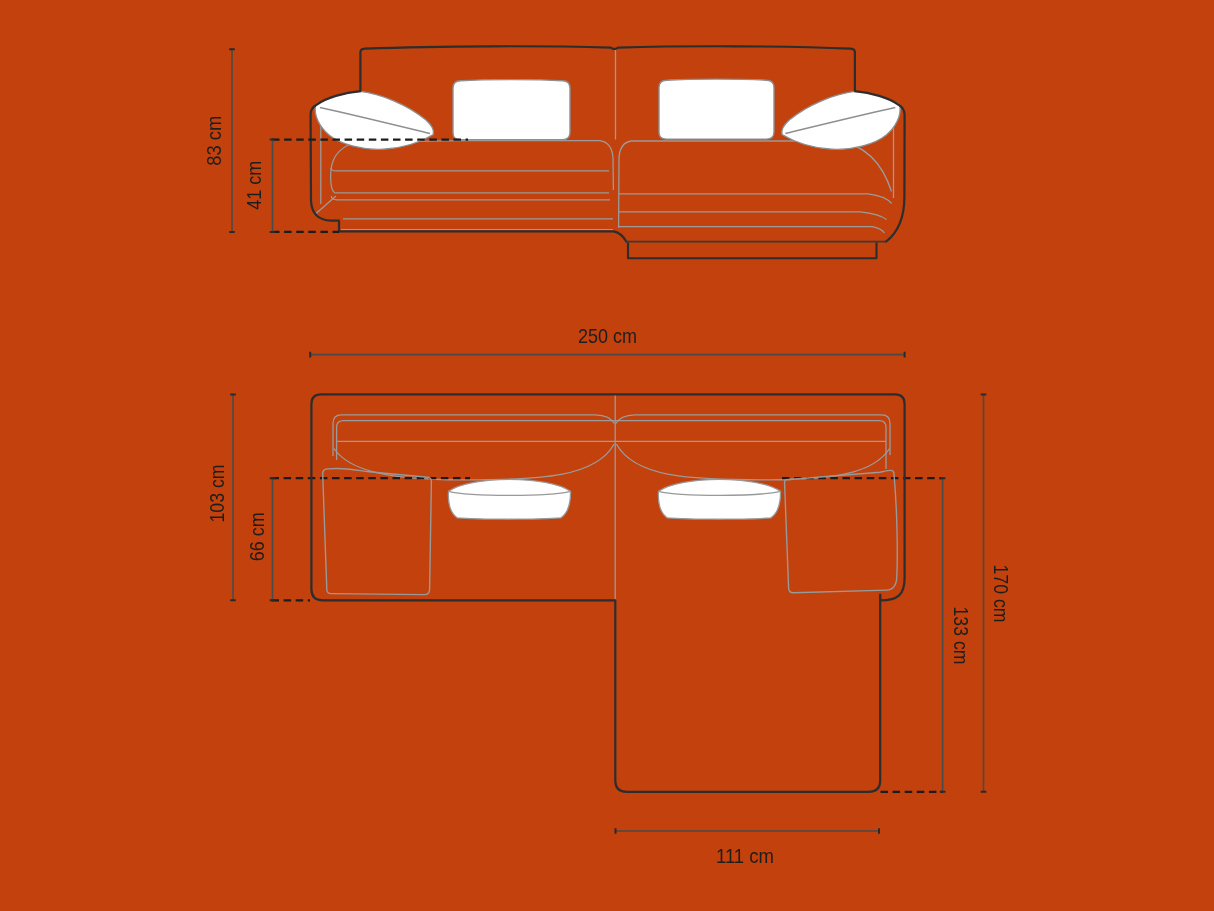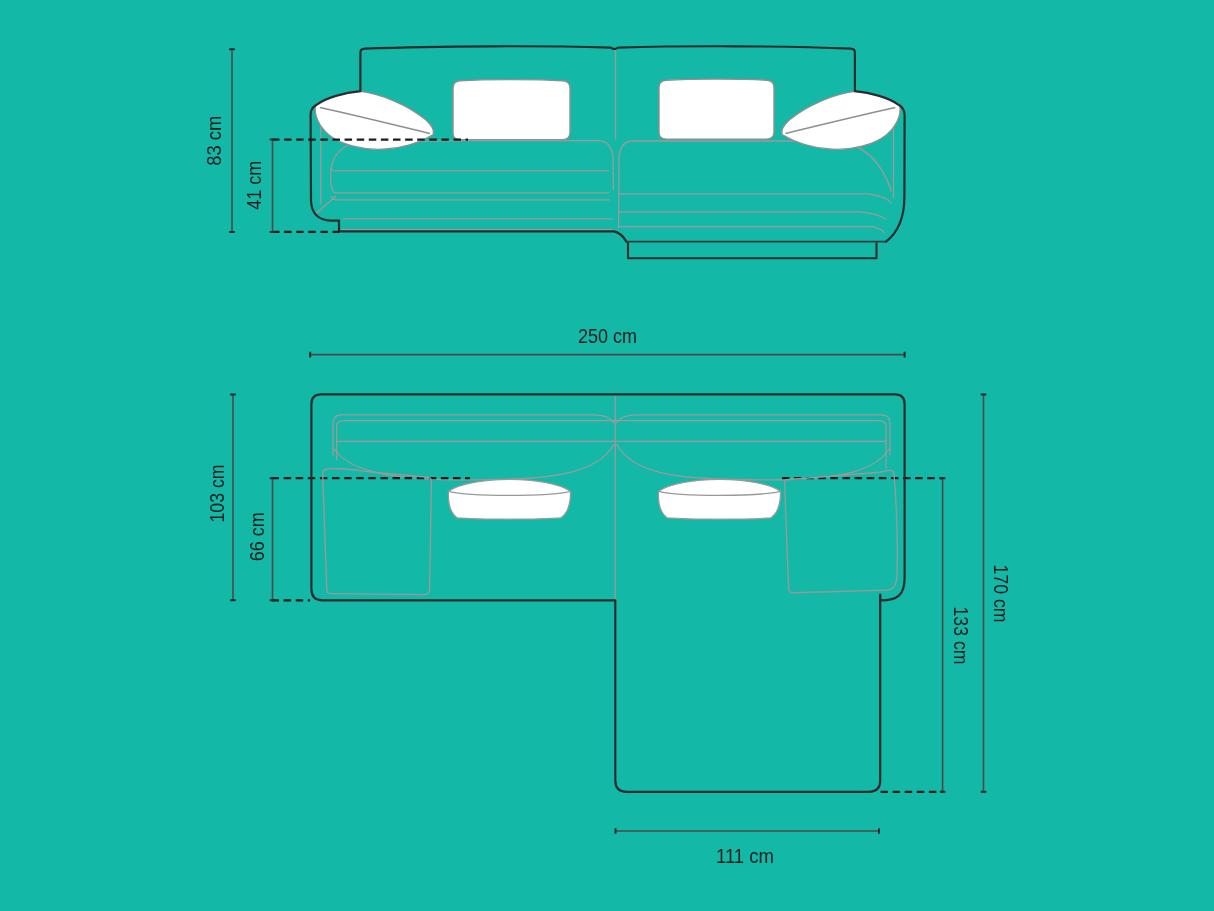--- a/index.html
+++ b/index.html
@@ -1,16 +1,16 @@
 <!DOCTYPE html>
 <html><head>
 <meta charset="utf-8">
 <style>
   html,body{margin:0;padding:0;background:#ffffff;}
-  .stage{width:1214px;height:911px;position:relative;background:#14b8a6;overflow:hidden;}
+  .stage{width:1214px;height:911px;position:relative;background:#c2410c;overflow:hidden;}
   svg{display:block;}
   text{font-family:"Liberation Sans",sans-serif;fill:#1e1e1e;font-size:21px;}
 </style>
 </head>
 <body>
 <div class="stage">
 <svg width="1214" height="911" viewBox="0 0 1214 911">
 
   <g id="front-view">
 

